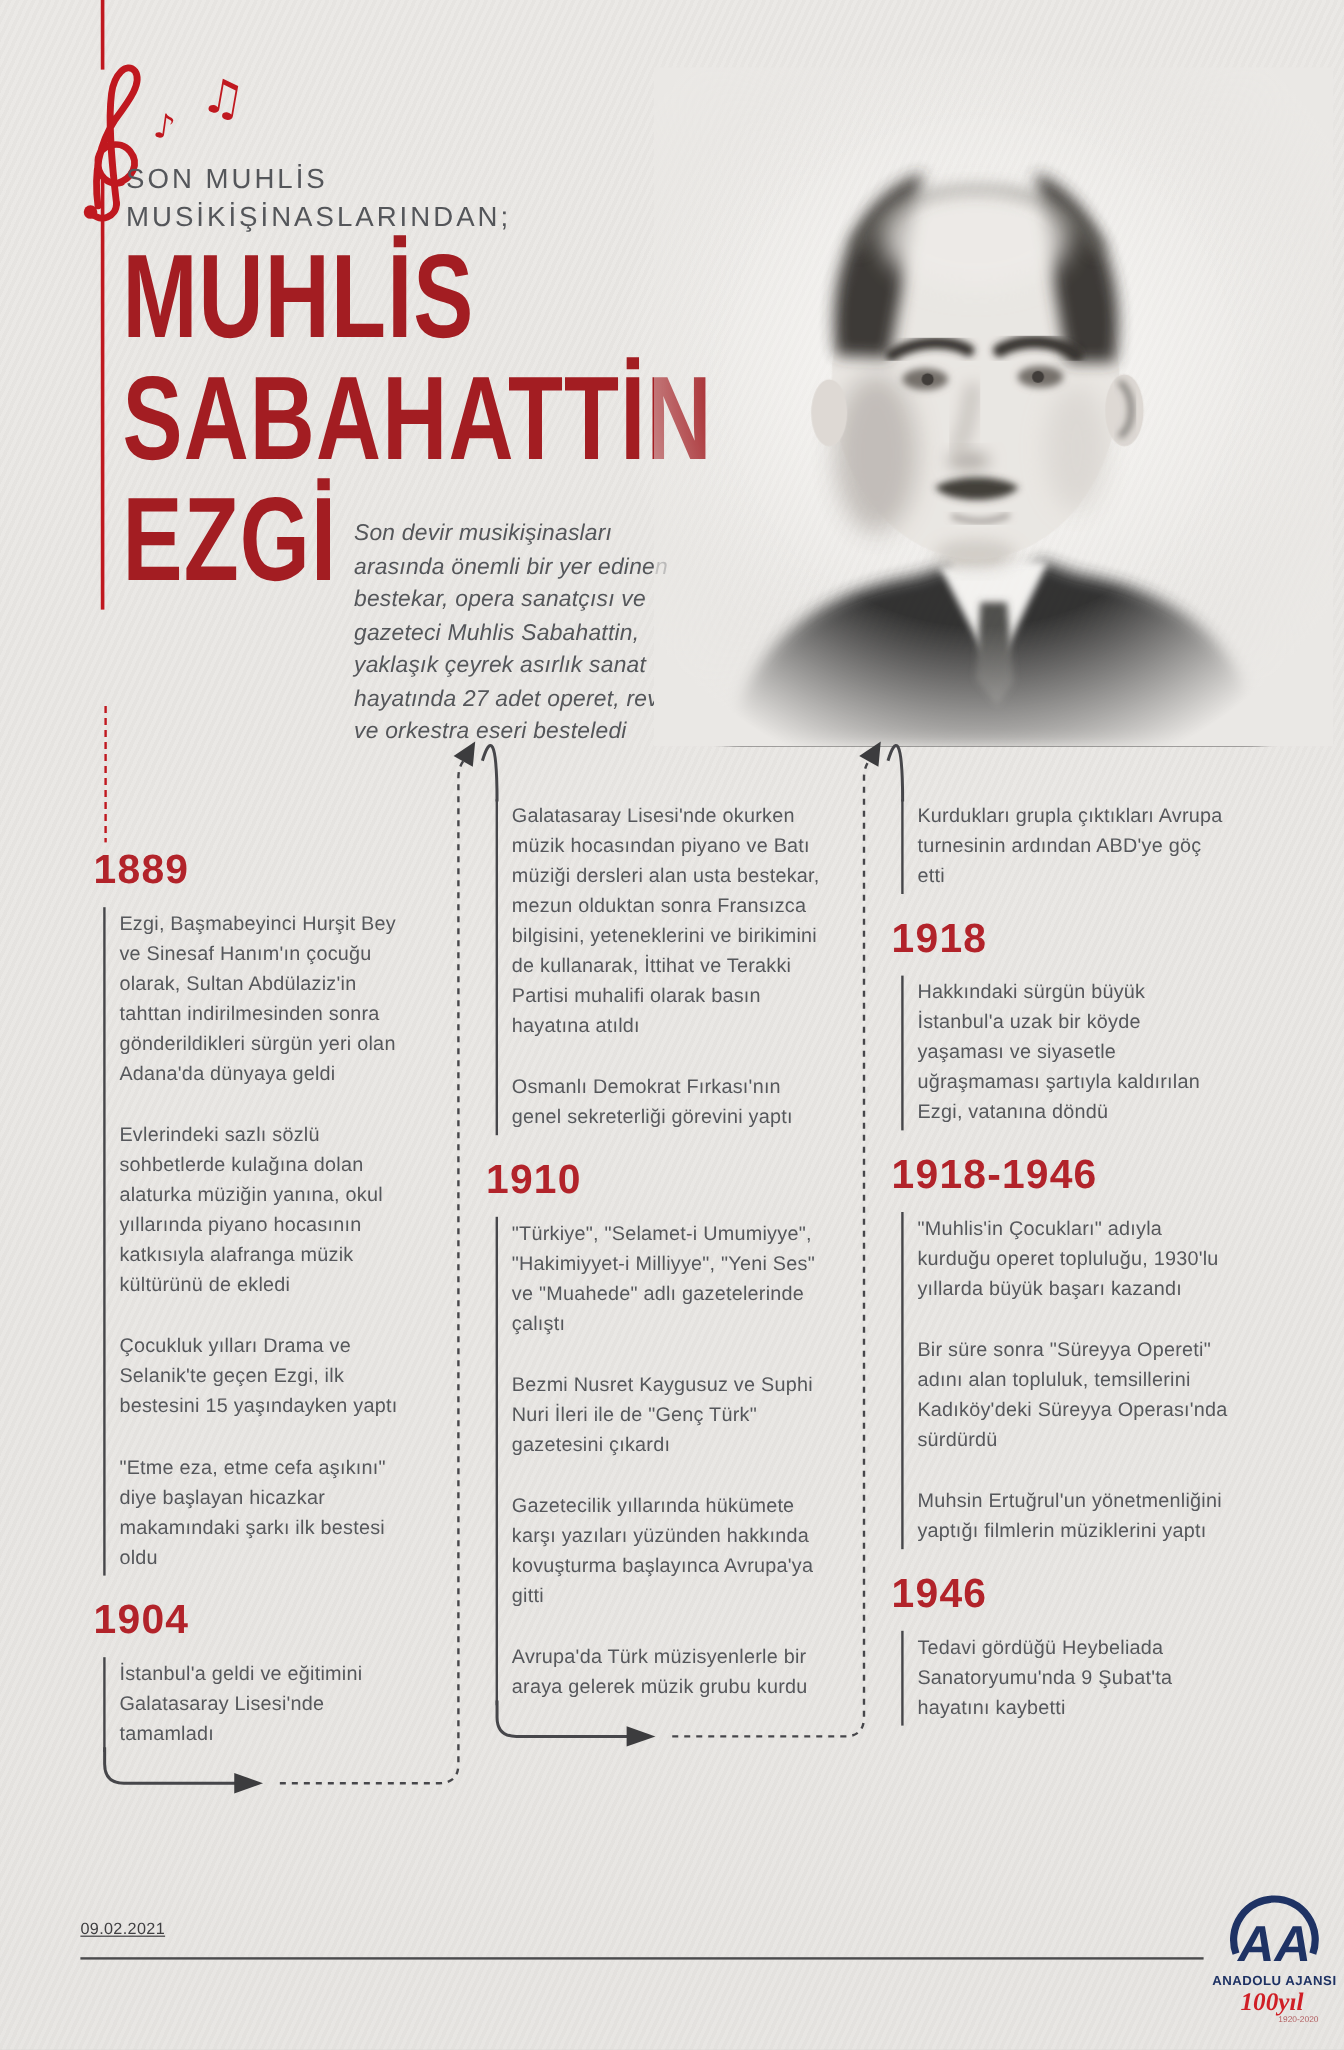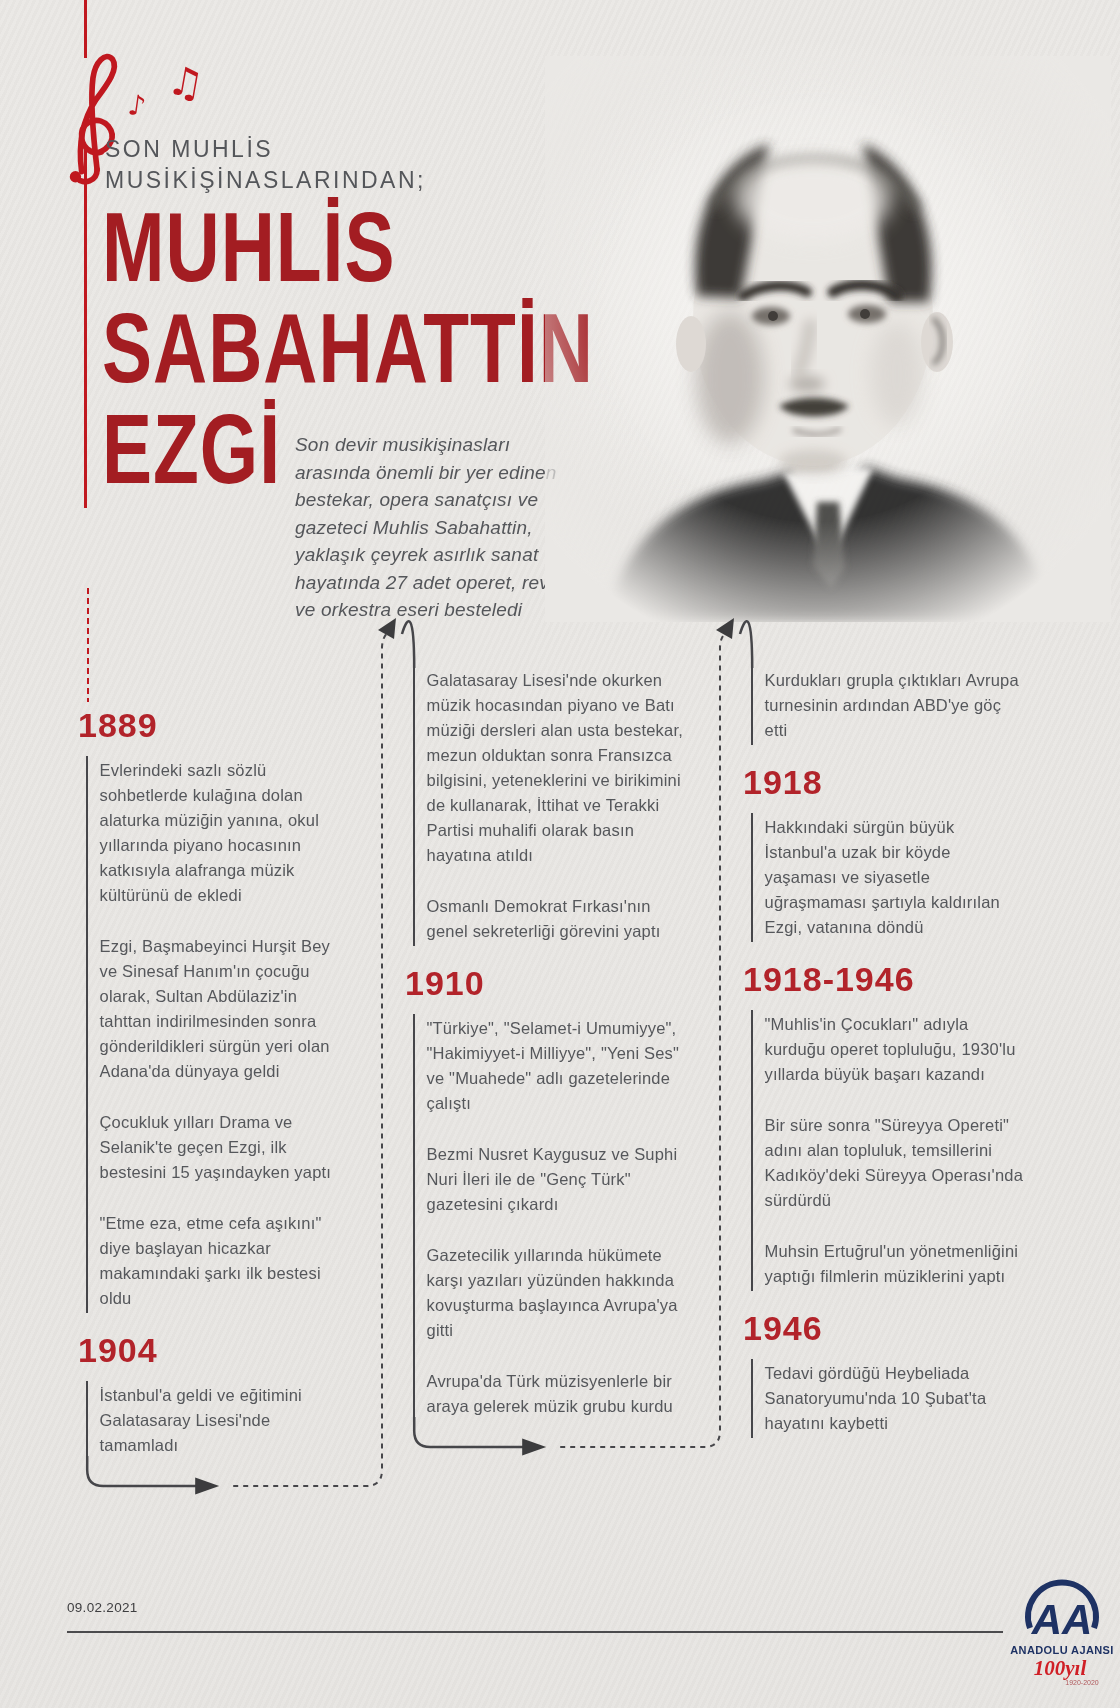--- a/index.html
+++ b/index.html
@@ -58,21 +58,21 @@
     padding:2px 0 2px 11.5px;
   }
   .para{
     margin:0 0 26px 0;font-size:16.5px;line-height:25px;
     letter-spacing:0.2px;color:var(--body-text);
   }
   .para:last-child{margin-bottom:0;}
   #connector-overlay{position:absolute;left:0;top:0;width:1120px;height:1708px;pointer-events:none;}
   
   .footer-line{position:absolute;left:67px;top:1631px;width:936px;height:2px;background:#4b4b4d;}
-  .footer-date{position:absolute;left:67px;top:1600px;font-size:13.5px;letter-spacing:0.3px;color:#3e3e40;}
+  .footer-date{position:absolute;left:67px;top:1600px;font-size:13.5px;letter-spacing:0.3px;color:#3e3e40;text-decoration:underline;}
   .aa-logo{position:absolute;left:1010px;top:1572px;width:104px;height:122px;}
 </style>
 </head>
 <body>
 
 <div id="page">
 
   <div class="red-line seg1"></div>
   <svg class="clef" viewBox="0 0 96 132">
     <g fill="none" stroke="#c0181f" stroke-width="5.5" stroke-linecap="round">
@@ -144,22 +144,22 @@
       <path d="M248,374 C266,380 280,380 296,373" stroke="#96918c" stroke-width="4" fill="none" filter="url(#b3)"></path>
       <ellipse cx="268" cy="406" rx="34" ry="12" fill="#c9c4be" filter="url(#b6)" opacity="0.8"></ellipse>
     </g>
     <rect width="566" height="566" fill="url(#vig)"></rect>
   </svg>
 
   <div class="red-dash"></div>
   <div class="col" id="col0">
       <div class="year-heading">1889</div>
       <div class="para-group">
+        <p class="para">Ezgi, Başmabeyinci Hurşit Bey ve Sinesaf Hanım'ın çocuğu olarak, Sultan Abdülaziz'in tahttan indirilmesinden sonra gönderildikleri sürgün yeri olan Adana'da dünyaya geldi</p>
         <p class="para">Evlerindeki sazlı sözlü sohbetlerde kulağına dolan alaturka müziğin yanına, okul yıllarında piyano hocasının katkısıyla alafranga müzik kültürünü de ekledi</p>
-        <p class="para">Ezgi, Başmabeyinci Hurşit Bey ve Sinesaf Hanım'ın çocuğu olarak, Sultan Abdülaziz'in tahttan indirilmesinden sonra gönderildikleri sürgün yeri olan Adana'da dünyaya geldi</p>
         <p class="para">Çocukluk yılları Drama ve Selanik'te geçen Ezgi, ilk bestesini 15 yaşındayken yaptı</p>
         <p class="para">"Etme eza, etme cefa aşıkını" diye başlayan hicazkar makamındaki şarkı ilk bestesi oldu</p>
       </div>
       <div class="year-heading">1904</div>
       <div class="para-group">
         <p class="para">İstanbul'a geldi ve eğitimini Galatasaray Lisesi'nde tamamladı</p>
       </div>
     </div>
   <div class="col" id="col1">
       <div class="para-group">
@@ -183,21 +183,21 @@
         <p class="para">Hakkındaki sürgün büyük İstanbul'a uzak bir köyde yaşaması ve siyasetle uğraşmaması şartıyla kaldırılan Ezgi, vatanına döndü</p>
       </div>
       <div class="year-heading">1918-1946</div>
       <div class="para-group">
         <p class="para">"Muhlis'in Çocukları" adıyla kurduğu operet topluluğu, 1930'lu yıllarda büyük başarı kazandı</p>
         <p class="para">Bir süre sonra "Süreyya Opereti" adını alan topluluk, temsillerini Kadıköy'deki Süreyya Operası'nda sürdürdü</p>
         <p class="para">Muhsin Ertuğrul'un yönetmenliğini yaptığı filmlerin müziklerini yaptı</p>
       </div>
       <div class="year-heading">1946</div>
       <div class="para-group">
-        <p class="para">Tedavi gördüğü Heybeliada Sanatoryumu'nda 10 Şubat'ta hayatını kaybetti</p>
+        <p class="para">Tedavi gördüğü Heybeliada Sanatoryumu'nda 9 Şubat'ta hayatını kaybetti</p>
       </div>
     </div>
   <svg id="connector-overlay">
       <path d="M 87.2 1456 L 87.2 1470 Q 87.2 1486 103.2 1486 L 197.2 1486" fill="none" stroke="#46464a" stroke-width="2.5"></path>
       <polygon points="195.2,1477.5 219.2,1486 195.2,1494.5" fill="#3c3c3e"></polygon>
       <path d="M 233.2 1486 L 366 1486 Q 382 1486 382 1470 L 382 648 Q 382 638 388 632" fill="none" stroke="#46464a" stroke-width="2" stroke-dasharray="5 5"></path>
       <polygon points="378,630 396,618 394,639" fill="#3c3c3e"></polygon>
       <path d="M 402 634 C 408 614, 414.2 612, 414.2 668" fill="none" stroke="#46464a" stroke-width="2.5"></path>
       <path d="M 414.2 1417 L 414.2 1431 Q 414.2 1447 430.2 1447 L 524.2 1447" fill="none" stroke="#46464a" stroke-width="2.5"></path>
       <polygon points="522.2,1438.5 546.2,1447 522.2,1455.5" fill="#3c3c3e"></polygon>

